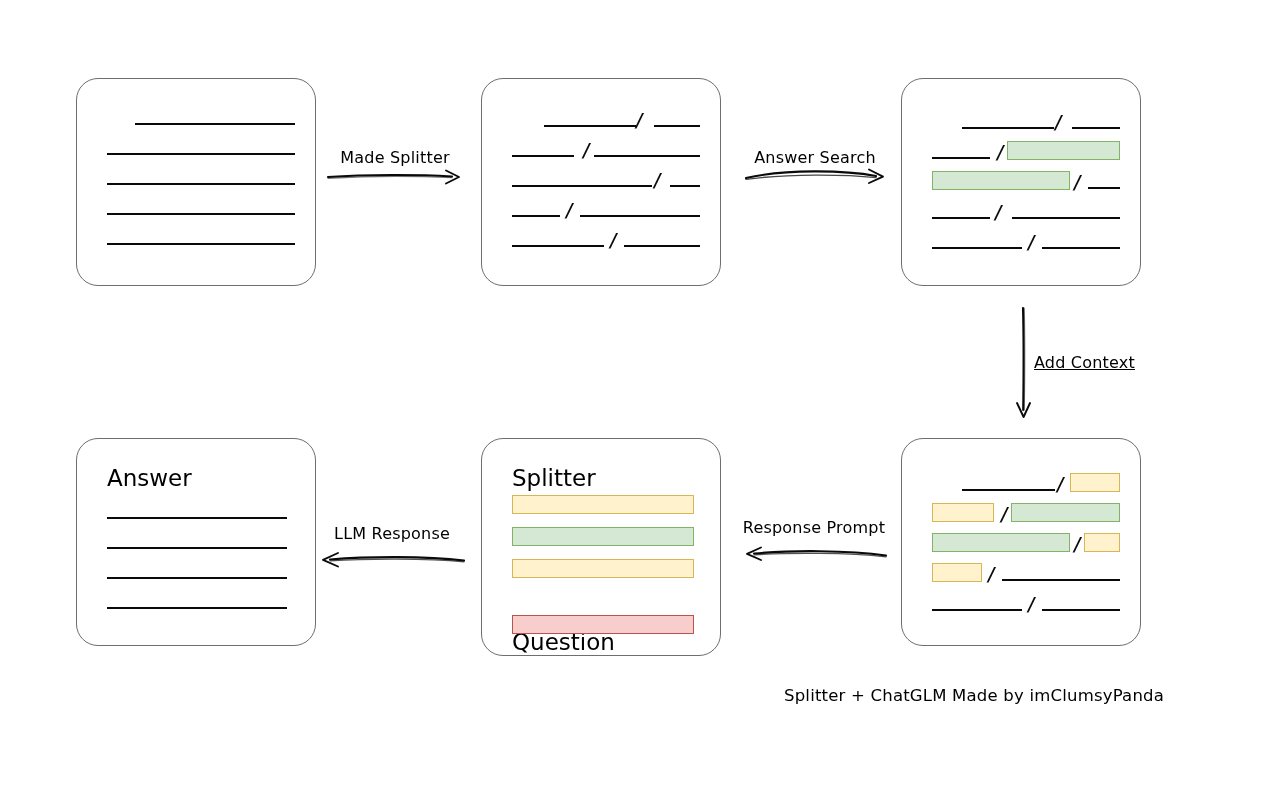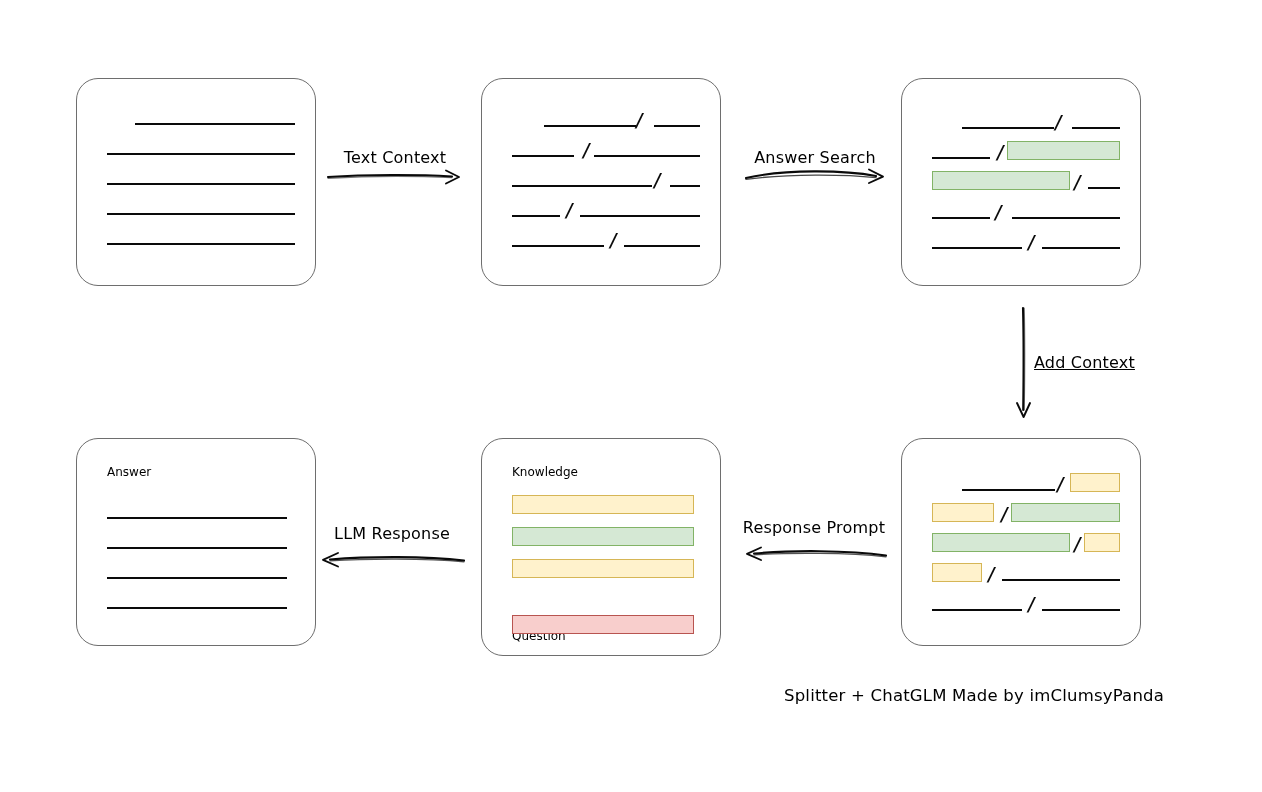--- a/index.html
+++ b/index.html
@@ -66,21 +66,21 @@
   .handlabel {
     position: absolute;
     font-family: "DejaVu Sans", sans-serif;
     color: #000000;
     white-space: nowrap;
     letter-spacing: 0.2px;
   }
   .box-heading {
     position: absolute;
     font-family: "DejaVu Sans", sans-serif;
-    font-size: 12px;
+    font-size: 23px;
     color: #000000;
     white-space: nowrap;
   }
   .arrow-label {
     position: absolute;
     font-size: 16px;
     white-space: nowrap;
     text-align: center;
   }
   .footer-note {
@@ -103,21 +103,21 @@
 <div id="canvas">
 
   <div class="doc-box" style="left:76px; top:78px; width:240px; height:208px;">
     <div class="line" style="left:58px; top:44px; width:160px;"></div>
     <div class="line" style="left:30px; top:74px; width:188px;"></div>
     <div class="line" style="left:30px; top:104px; width:188px;"></div>
     <div class="line" style="left:30px; top:134px; width:188px;"></div>
     <div class="line" style="left:30px; top:164px; width:188px;"></div>
   </div>
 
-  <div class="arrow-label handlabel" style="left:330px; top:148px; width:130px;">Text Context</div>
+  <div class="arrow-label handlabel" style="left:330px; top:148px; width:130px;">Made Splitter</div>
   <svg class="arrow-svg" style="left:326px; top:166px;" width="140" height="22" viewBox="0 0 140 22">
     <path d="M2,11 C40,8.5 92,8.5 126,10.5" stroke-width="2.1" stroke-linecap="round"></path>
     <path d="M2,12.3 C40,10.2 92,10.2 126,11.6" stroke-width="1.2" stroke-linecap="round" opacity="0.55"></path>
     <path d="M120,4.5 L133,11 L120,17.5" stroke-width="1.9" stroke-linejoin="round" stroke-linecap="round"></path>
   </svg>
 
   <div class="doc-box" style="left:481px; top:78px; width:240px; height:208px;">
 
     <div class="line" style="left:62px; top:46px; width:92px;"></div>
     <div class="slash" style="left:154px; top:42px; font-size:18px;">/</div>
@@ -201,21 +201,21 @@
   </div>
 
   <div class="arrow-label handlabel" style="left:736px; top:518px; width:156px;">Response Prompt</div>
   <svg class="arrow-svg" style="left:740px; top:542px;" width="148" height="22" viewBox="0 0 148 22">
     <path d="M146,13.5 C108,8 50,8.2 14,11.5" stroke-width="2.1" stroke-linecap="round"></path>
     <path d="M146,14.8 C108,10.6 50,10.6 14,12.8" stroke-width="1.3" stroke-linecap="round" opacity="0.7"></path>
     <path d="M21,5.5 L7,11.8 L21,18" stroke-width="1.9" stroke-linejoin="round" stroke-linecap="round"></path>
   </svg>
 
   <div class="doc-box" style="left:481px; top:438px; width:240px; height:218px;">
-    <div class="box-heading" style="left:30px; top:26px;">Knowledge</div>
+    <div class="box-heading" style="left:30px; top:26px;">Splitter</div>
     <div class="chip yellow" style="left:30px; top:56px; width:182px; height:19px;"></div>
     <div class="chip green" style="left:30px; top:88px; width:182px; height:19px;"></div>
     <div class="chip yellow" style="left:30px; top:120px; width:182px; height:19px;"></div>
     <div class="box-heading" style="left:30px; top:146px;margin-top:44px;">Question</div>
     <div class="chip red" style="left:30px; top:176px; width:182px; height:19px;"></div>
   </div>
 
   <div class="arrow-label handlabel" style="left:324px; top:524px; width:136px;text-align:center;">LLM Response</div>
   <svg class="arrow-svg" style="left:318px; top:548px;" width="148" height="22" viewBox="0 0 148 22">
     <path d="M146,12.5 C108,8 50,8.4 12,11.5" stroke-width="2.2" stroke-linecap="round"></path>

